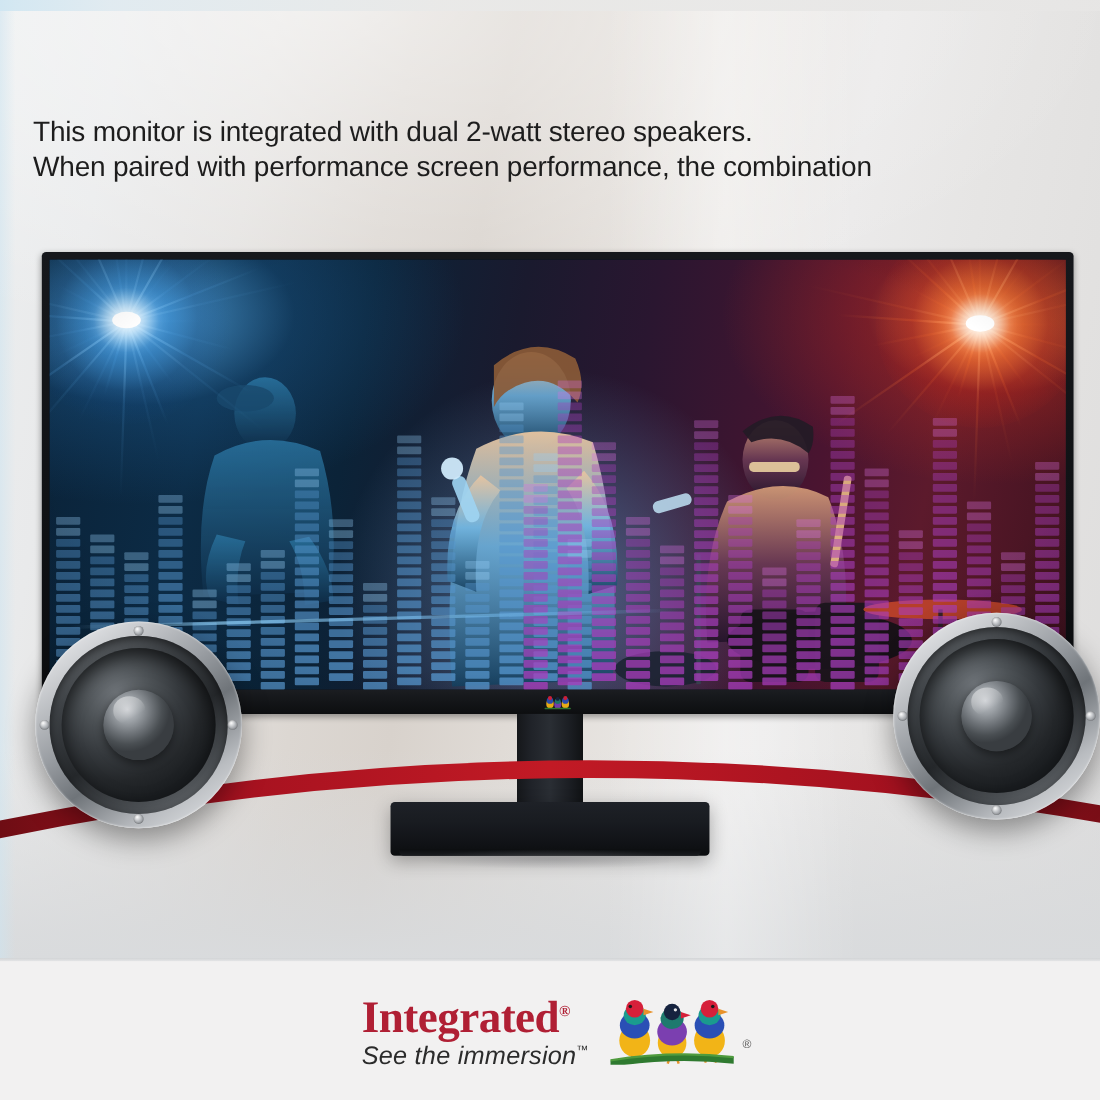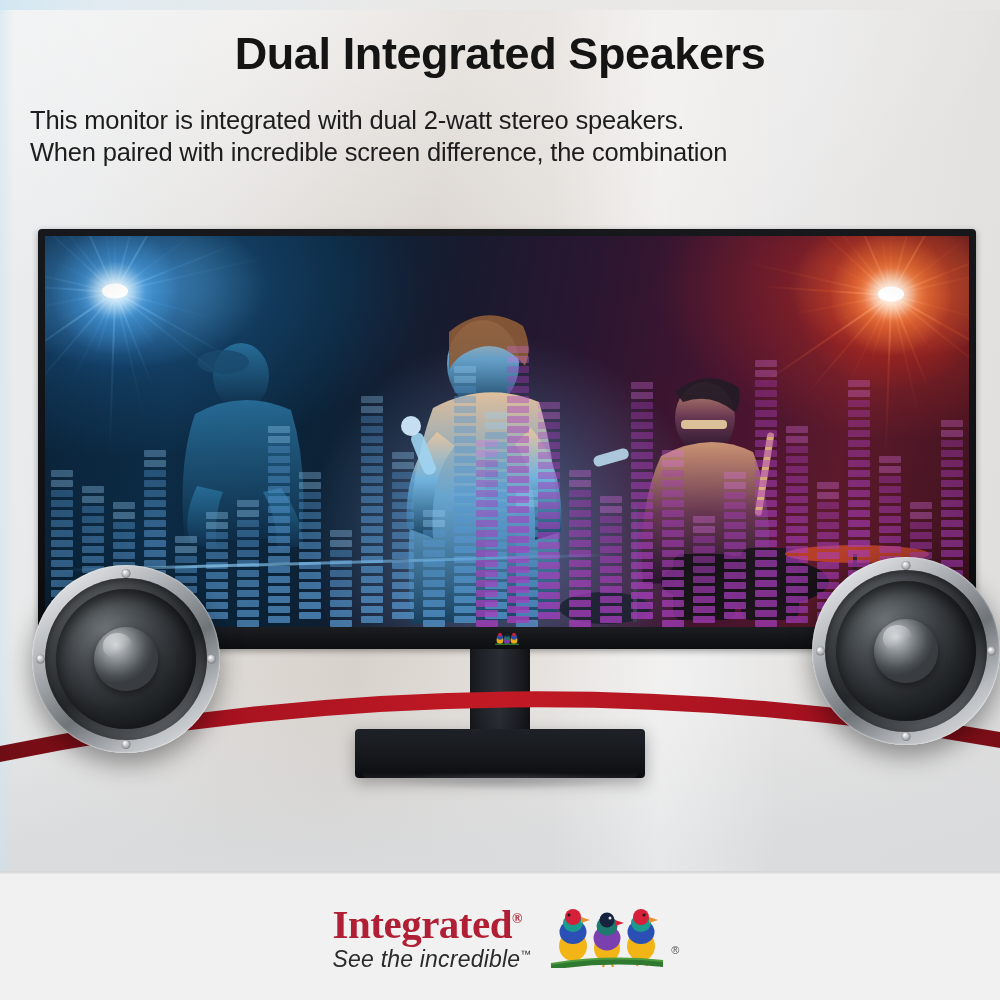--- a/index.html
+++ b/index.html
@@ -232,25 +232,24 @@
 </style>
 </head>
 <body>
 
 <div id="page">
 
   <div class="hero-bg"></div>
   <div class="hero-sheen"></div>
   <div class="hero-topblue"></div>
 
-  <div class="headline">Dual Integrated Speakers</div>
 
   <div class="subcopy">
     <div>This monitor is integrated with dual 2-watt stereo speakers.</div>
-    <div>When paired with incredible screen difference, the combination</div>
+    <div>When paired with performance screen performance, the combination</div>
   </div>
 
   <div id="monitor">
     <div class="bezel"></div>
 
     <div class="screen">
       <div class="stage-base"></div>
 
       <svg id="performers" width="924" height="391" viewBox="0 0 924 391" style="position:absolute;inset:0;">
         <defs>
@@ -1063,21 +1062,21 @@
 
   <div class="hero-divider"></div>
   <div class="footer-bg"></div>
 
   <div id="footer-logo">
     <div class="logo-text">
       <div class="logo-word">
         <span>Integrated</span><sup>®</sup>
       </div>
       <div class="logo-tag">
-        <span>See the incredible</span><sup>™</sup>
+        <span>See the immersion</span><sup>™</sup>
       </div>
     </div>
 
     <div class="logo-birds">
       <svg viewBox="0 0 120 62" width="120" height="62">
 
         <ellipse cx="26" cy="40" rx="14" ry="15" fill="#f2b417"></ellipse>
         <ellipse cx="26" cy="26" rx="13.5" ry="12" fill="#2a4fb5"></ellipse>
         <ellipse cx="26" cy="17" rx="10" ry="9" fill="#1a9b8e"></ellipse>
         <circle cx="26" cy="11" r="8" fill="#d6203a"></circle>

